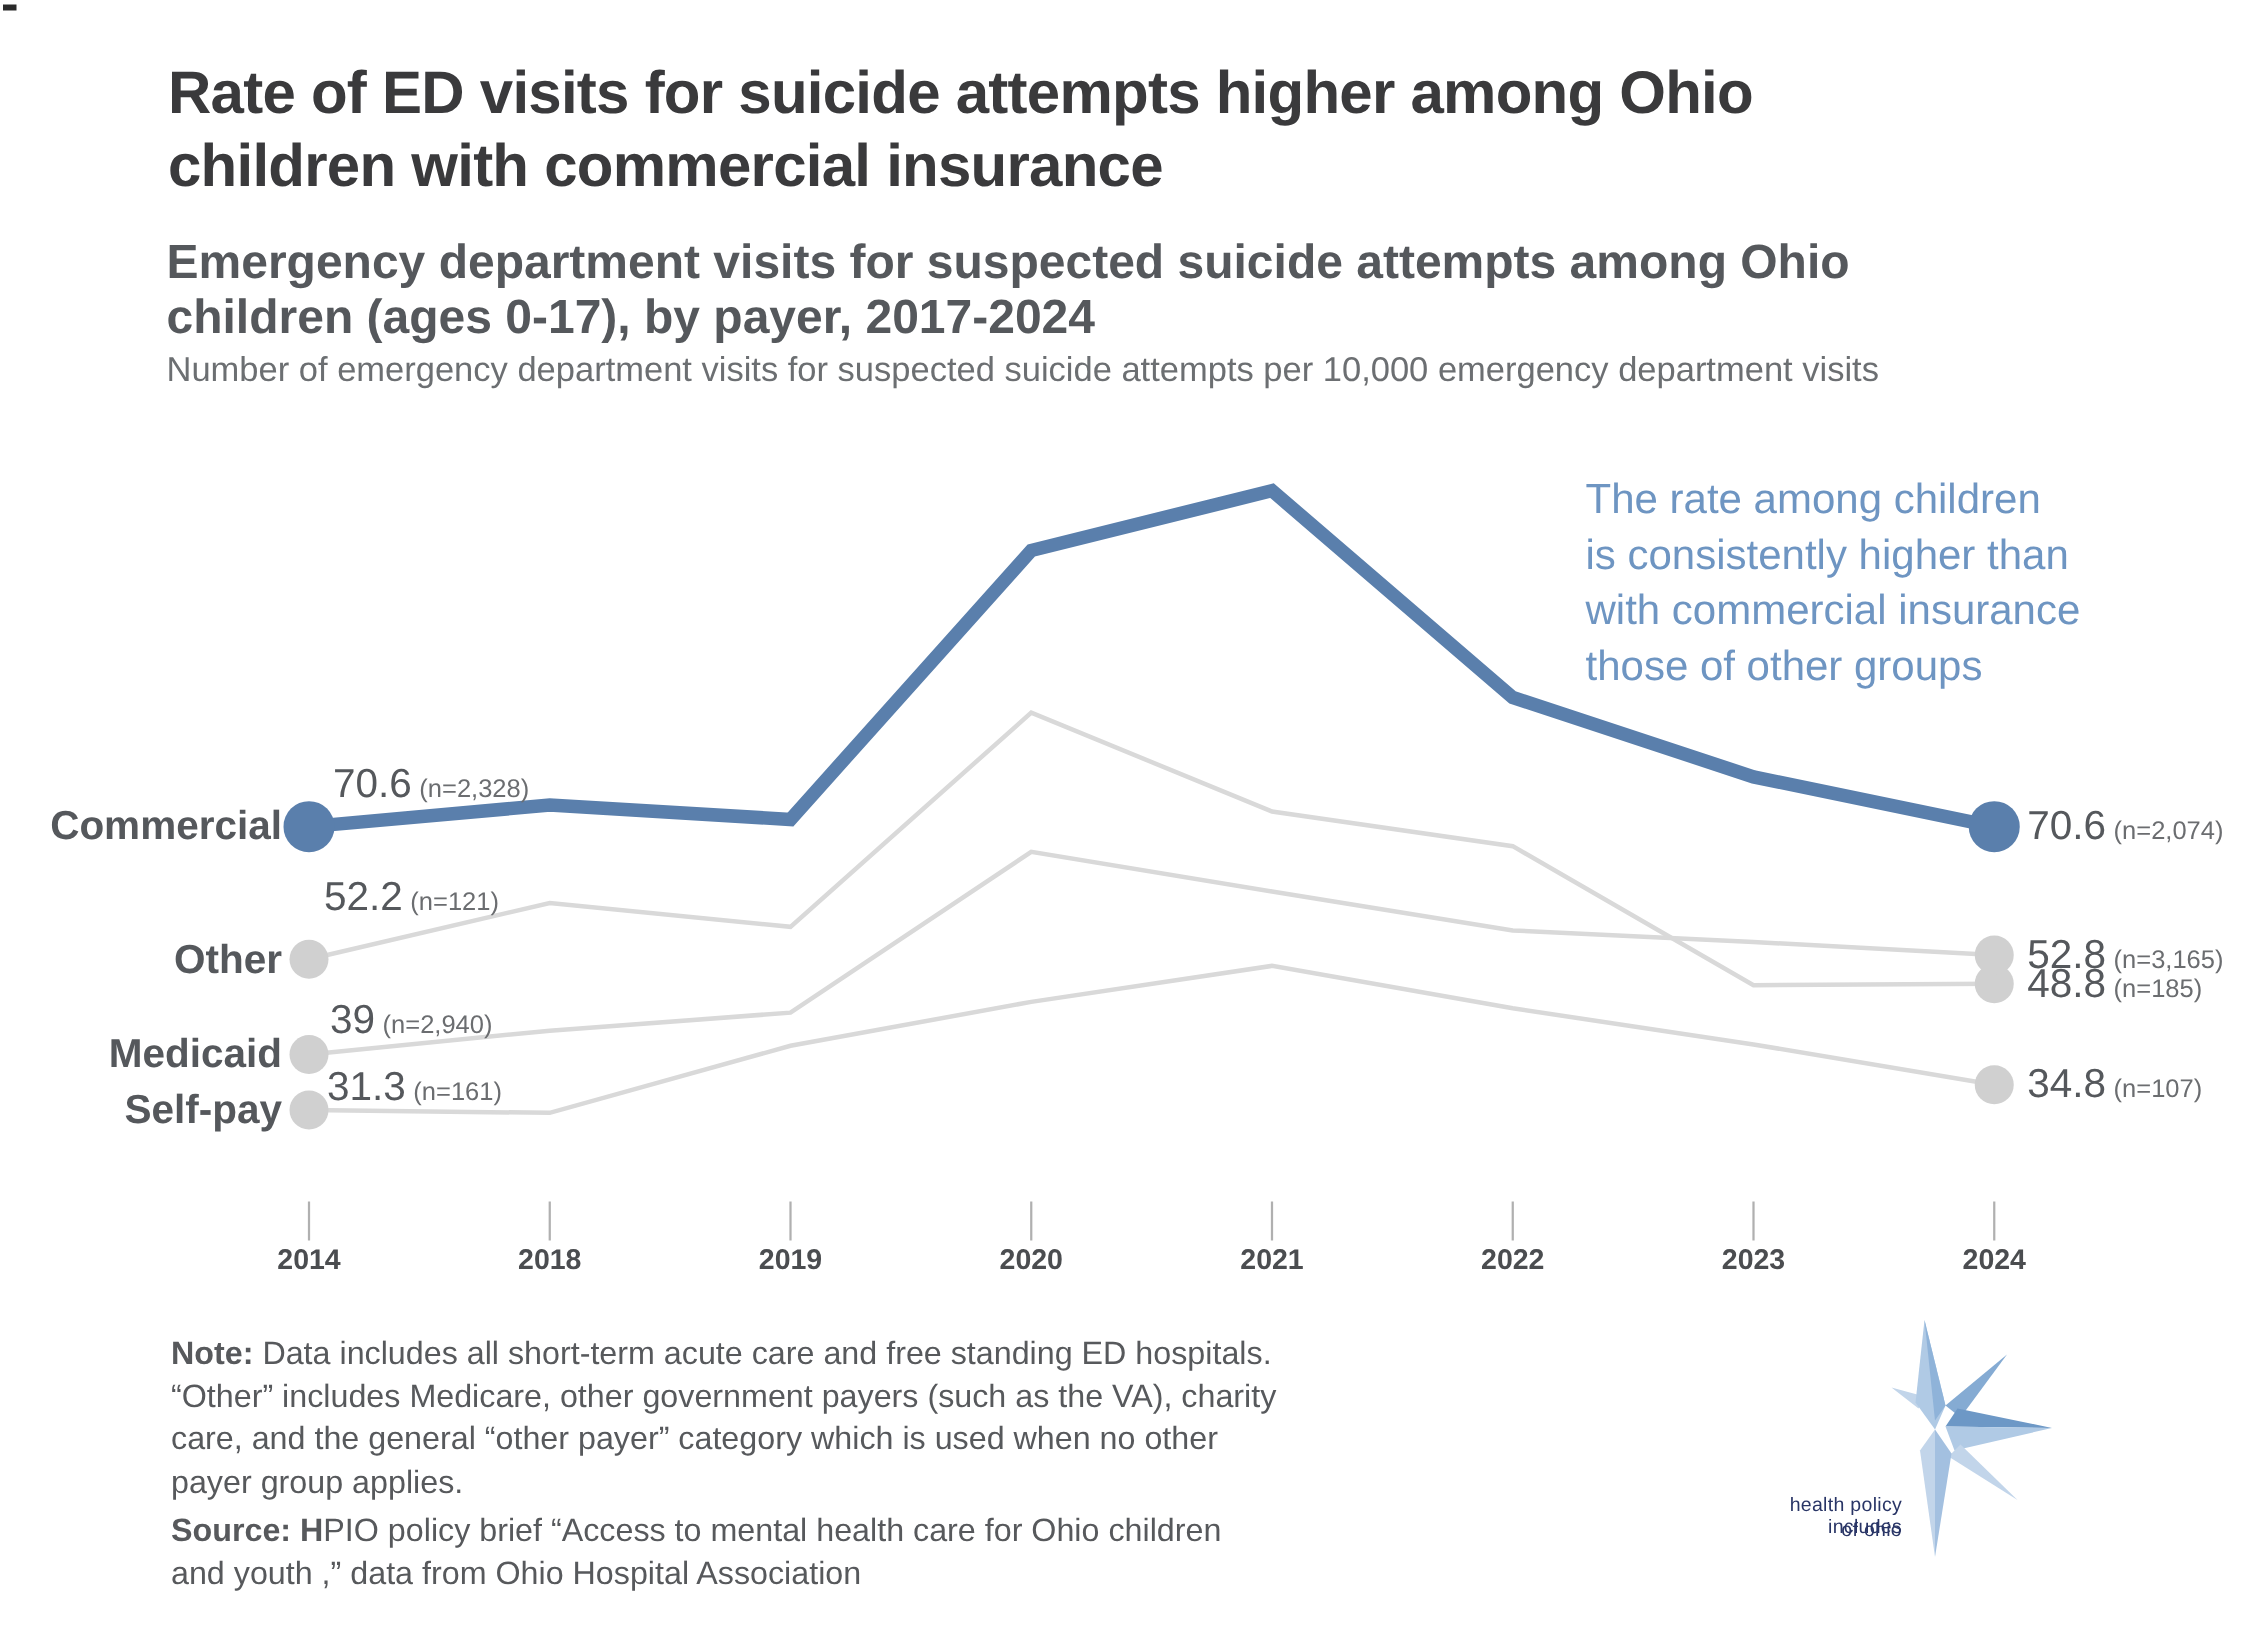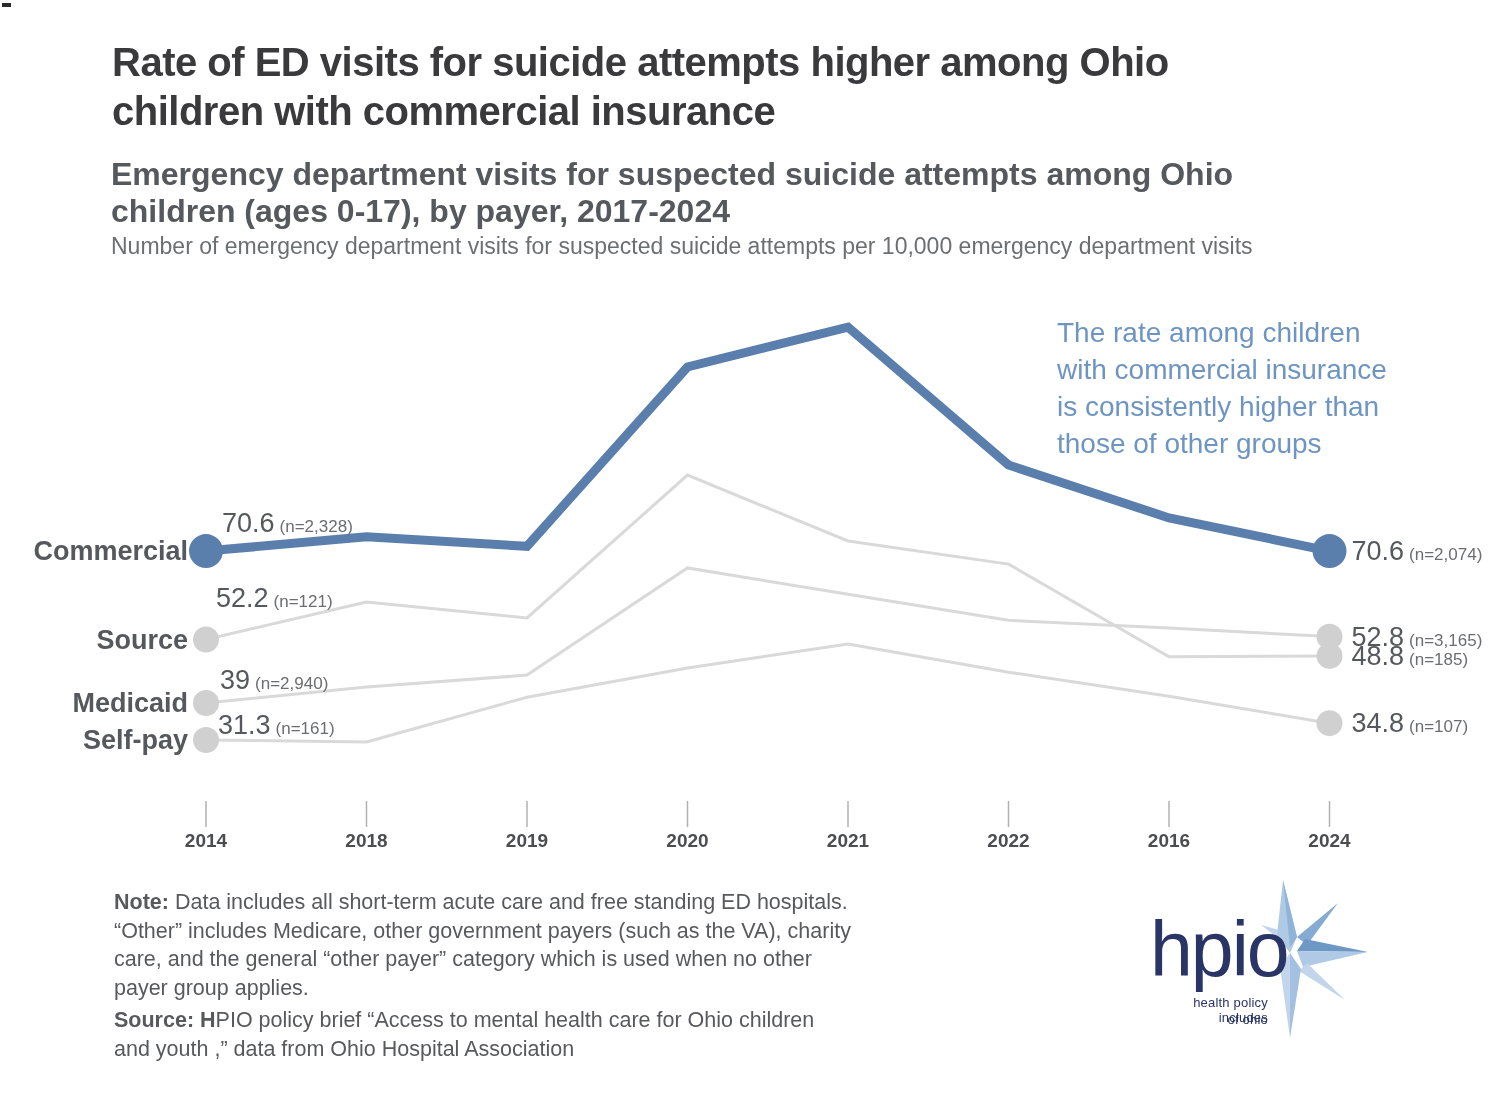--- a/index.html
+++ b/index.html
@@ -40,22 +40,22 @@
 
 <div class="canvas">
   <div class="corner-mark"></div>
 
   <h1 class="title">Rate of ED visits for suicide attempts higher among Ohio children with commercial insurance</h1>
   <h2 class="subtitle">Emergency department visits for suspected suicide attempts among Ohio children (ages 0-17), by payer, 2017-2024</h2>
   <div class="desc">Number of emergency department visits for suspected suicide attempts per 10,000 emergency department visits</div>
 
   <div class="annotation">
     <div>The rate among children</div>
+    <div>is consistently higher than</div>
     <div>with commercial insurance</div>
-    <div>is consistently higher than</div>
     <div>those of other groups</div>
   </div>
 
   <svg id="chart" viewBox="0 0 1500 1097">
       <line x1="206" y1="801" x2="206" y2="827" stroke="#b0b0b0" stroke-width="1.5"></line>
       <line x1="366.5" y1="801" x2="366.5" y2="827" stroke="#b0b0b0" stroke-width="1.5"></line>
       <line x1="527" y1="801" x2="527" y2="827" stroke="#b0b0b0" stroke-width="1.5"></line>
       <line x1="687.5" y1="801" x2="687.5" y2="827" stroke="#b0b0b0" stroke-width="1.5"></line>
       <line x1="848" y1="801" x2="848" y2="827" stroke="#b0b0b0" stroke-width="1.5"></line>
       <line x1="1008.5" y1="801" x2="1008.5" y2="827" stroke="#b0b0b0" stroke-width="1.5"></line>
@@ -74,26 +74,26 @@
       <circle cx="206" cy="551.0849000000001" r="17" fill="#5a7fac"></circle>
       <circle cx="1329.5" cy="551.0849000000001" r="17" fill="#5a7fac"></circle>
     </svg>
   <div id="overlay">
       <div class="year-label" style="left: 206px; top: 830px;">2014</div>
       <div class="year-label" style="left: 366.5px; top: 830px;">2018</div>
       <div class="year-label" style="left: 527px; top: 830px;">2019</div>
       <div class="year-label" style="left: 687.5px; top: 830px;">2020</div>
       <div class="year-label" style="left: 848px; top: 830px;">2021</div>
       <div class="year-label" style="left: 1008.5px; top: 830px;">2022</div>
-      <div class="year-label" style="left: 1169px; top: 830px;">2016</div>
+      <div class="year-label" style="left: 1169px; top: 830px;">2023</div>
       <div class="year-label" style="left: 1329.5px; top: 830px;">2024</div>
       <div class="series-label" style="left: 0px; top: 551.085px;">Commercial</div>
       <div class="vlabel" style="left: 222px; top: 523.085px;"><span class="val">70.6</span><span class="n">(n=2,328)</span></div>
       <div class="vlabel" style="left: 1351.5px; top: 551.085px;"><span class="val">70.6</span><span class="n">(n=2,074)</span></div>
-      <div class="series-label" style="left: 0px; top: 639.534px;">Source</div>
+      <div class="series-label" style="left: 0px; top: 639.534px;">Other</div>
       <div class="vlabel" style="left: 216px; top: 597.534px;"><span class="val">52.2</span><span class="n">(n=121)</span></div>
       <div class="vlabel" style="left: 1351.5px; top: 655.878px;"><span class="val">48.8</span><span class="n">(n=185)</span></div>
       <div class="series-label" style="left: 0px; top: 702.986px;">Medicaid</div>
       <div class="vlabel" style="left: 220px; top: 679.986px;"><span class="val">39</span><span class="n">(n=2,940)</span></div>
       <div class="vlabel" style="left: 1351.5px; top: 636.649px;"><span class="val">52.8</span><span class="n">(n=3,165)</span></div>
       <div class="series-label" style="left: 0px; top: 740px;">Self-pay</div>
       <div class="vlabel" style="left: 218px; top: 725px;"><span class="val">31.3</span><span class="n">(n=161)</span></div>
       <div class="vlabel" style="left: 1351.5px; top: 723.176px;"><span class="val">34.8</span><span class="n">(n=107)</span></div>
     </div>
 
@@ -107,17 +107,16 @@
       <polygon points="8,50 26,64 30,56" fill="#c2d5ea"></polygon>
       <polygon points="30,5 44,62 37,78 24,60" fill="#b0cae5"></polygon>
       <polygon points="30,5 44,62 37,72" fill="#8fb3d9"></polygon>
       <polygon points="85,28 44,62 54,70" fill="#85abd3"></polygon>
       <polygon points="115,77 52,64 44,76" fill="#6d98c6"></polygon>
       <polygon points="115,77 44,76 50,92" fill="#b0cae5"></polygon>
       <polygon points="92,125 54,88 46,96" fill="#c2d5ea"></polygon>
       <polygon points="37,163 27,92 37,78" fill="#c2d5ea"></polygon>
       <polygon points="37,163 48,94 37,78" fill="#a3c0e0"></polygon>
     </svg>
-    <div class="logo-word">hpio</div>
     <div class="logo-line1">health policy includes</div>
     <div class="logo-line2">of ohio</div>
   </div>
 </div>
 
 </body></html>

